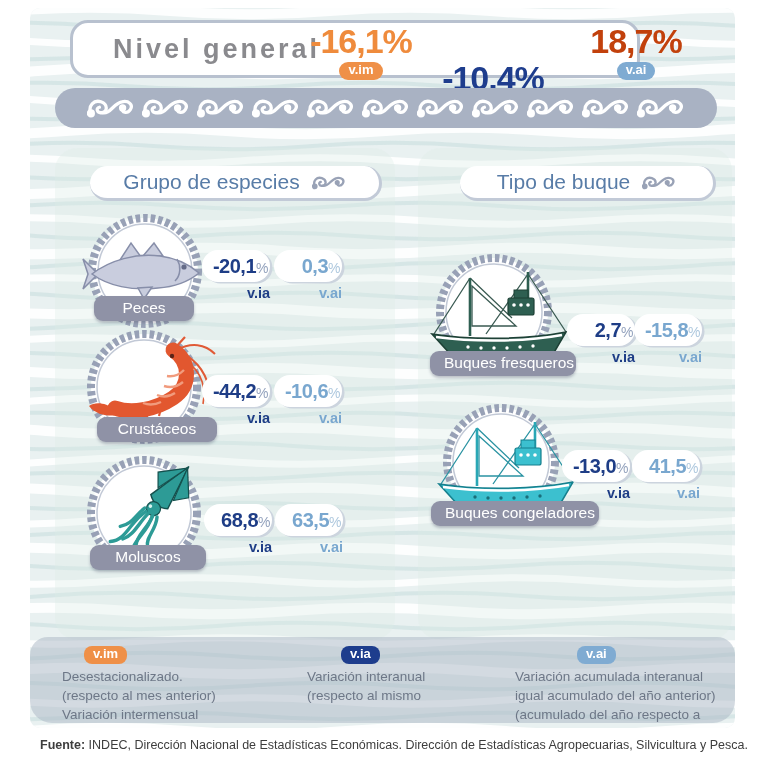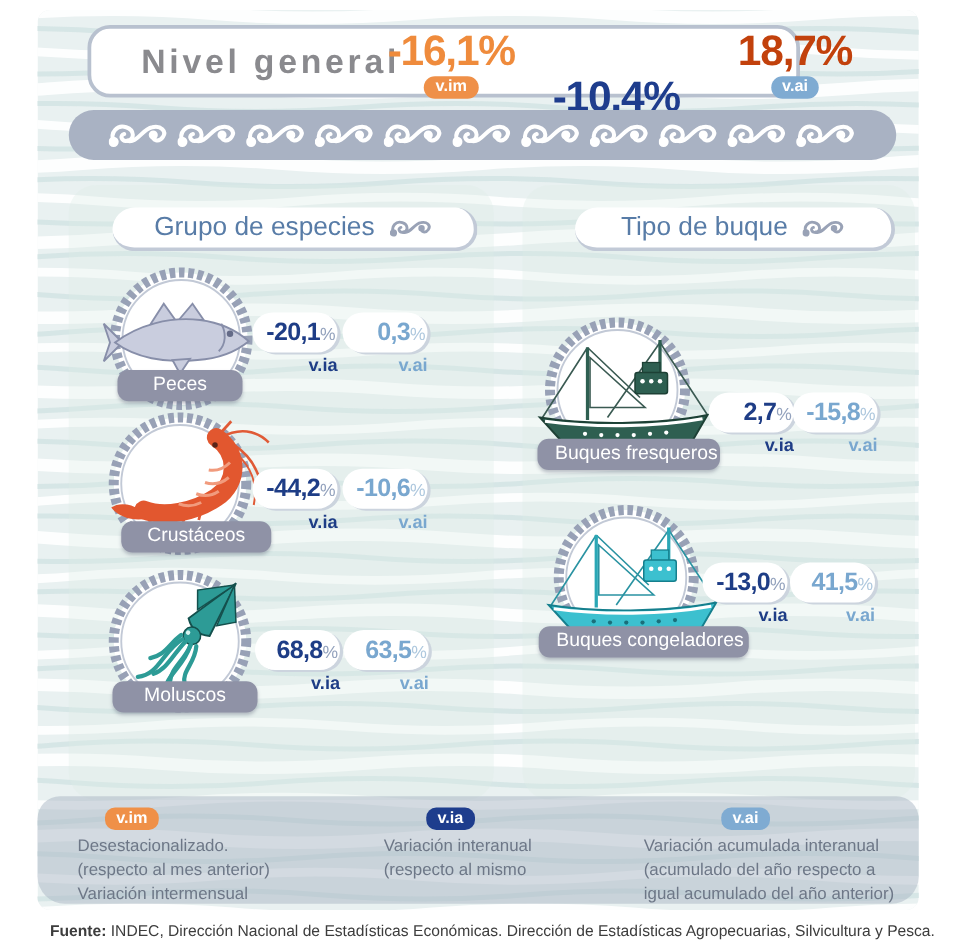--- a/index.html
+++ b/index.html
@@ -356,22 +356,22 @@
       <div>Variación intermensual</div>
     </div>
     <div class="lcol lc2">
       <span class="lbadge b-ia">v.ia</span>
       <div>Variación interanual</div>
       <div>(respecto al mismo</div>
     </div>
     <div class="lcol lc3">
       <span class="lbadge b-ai">v.ai</span>
       <div>Variación acumulada interanual</div>
+      <div>igual acumulado del año anterior)</div>
       <div>(acumulado del año respecto a</div>
-      <div>igual acumulado del año anterior)</div>
     </div>
   </div>
 
   <div class="footer">
     <b>Fuente:</b><span> INDEC, Dirección Nacional de Estadísticas Económicas. Dirección de Estadísticas Agropecuarias, Silvicultura y Pesca.</span>
   </div>
 
 </div>
 
 </body></html>

